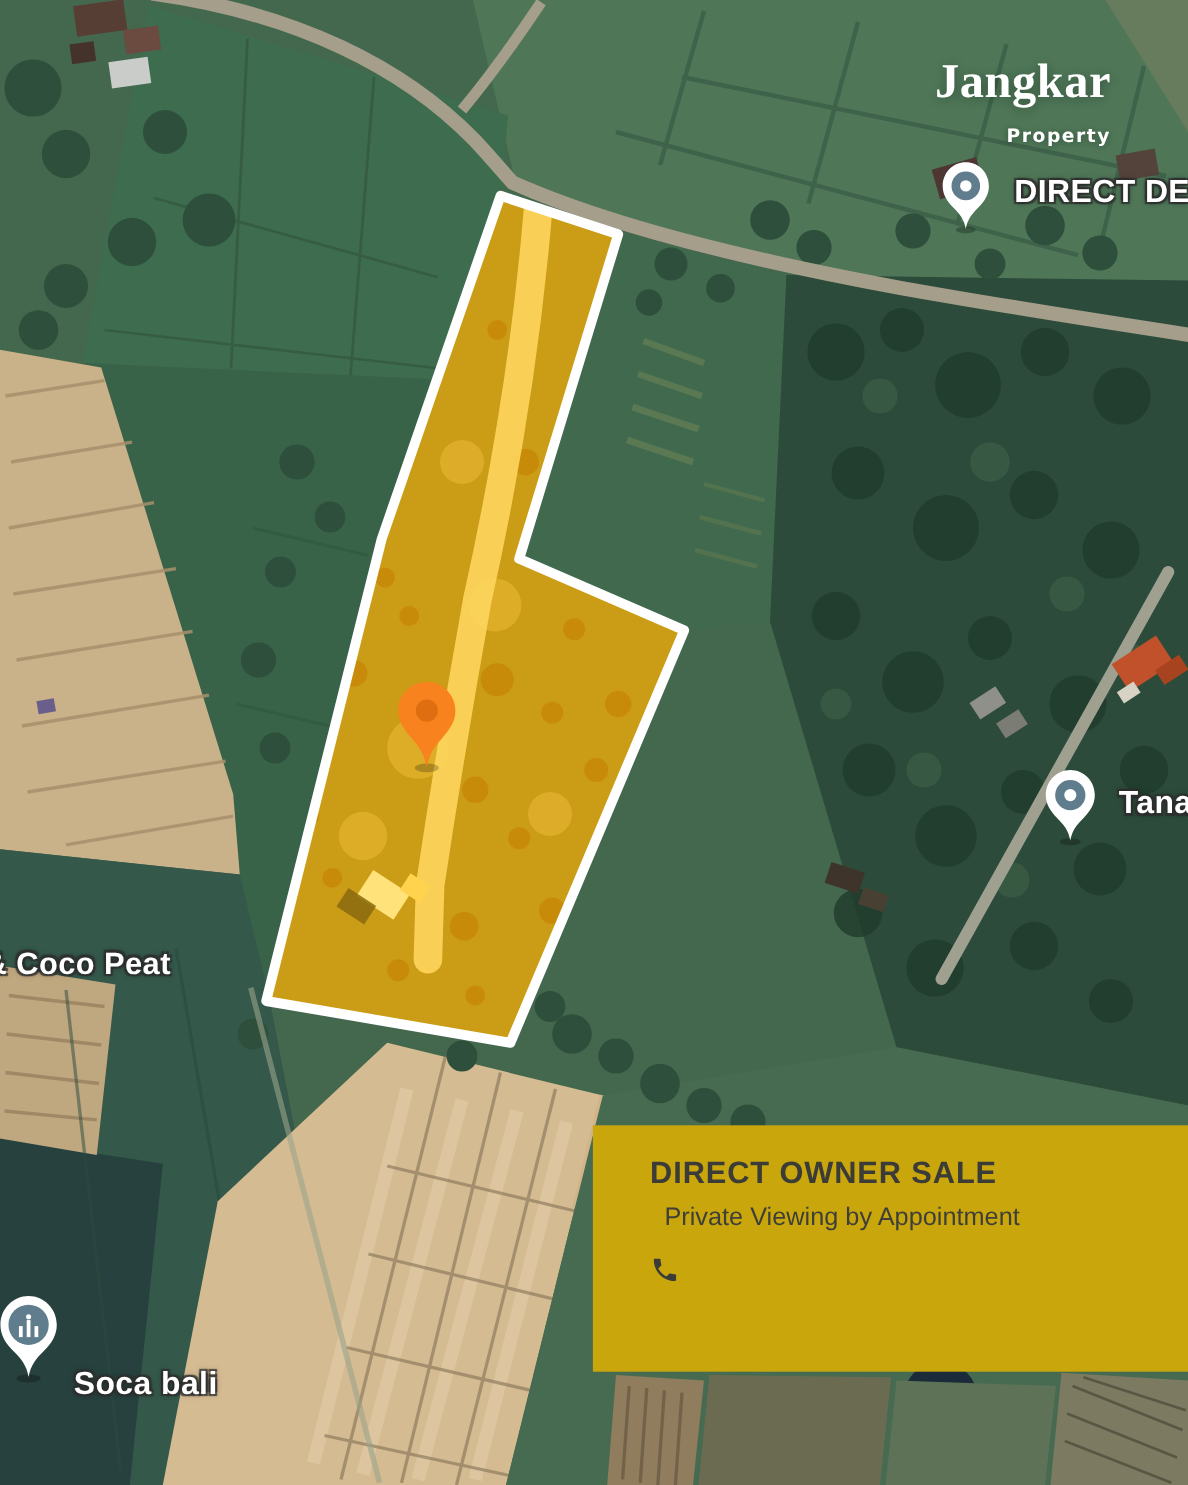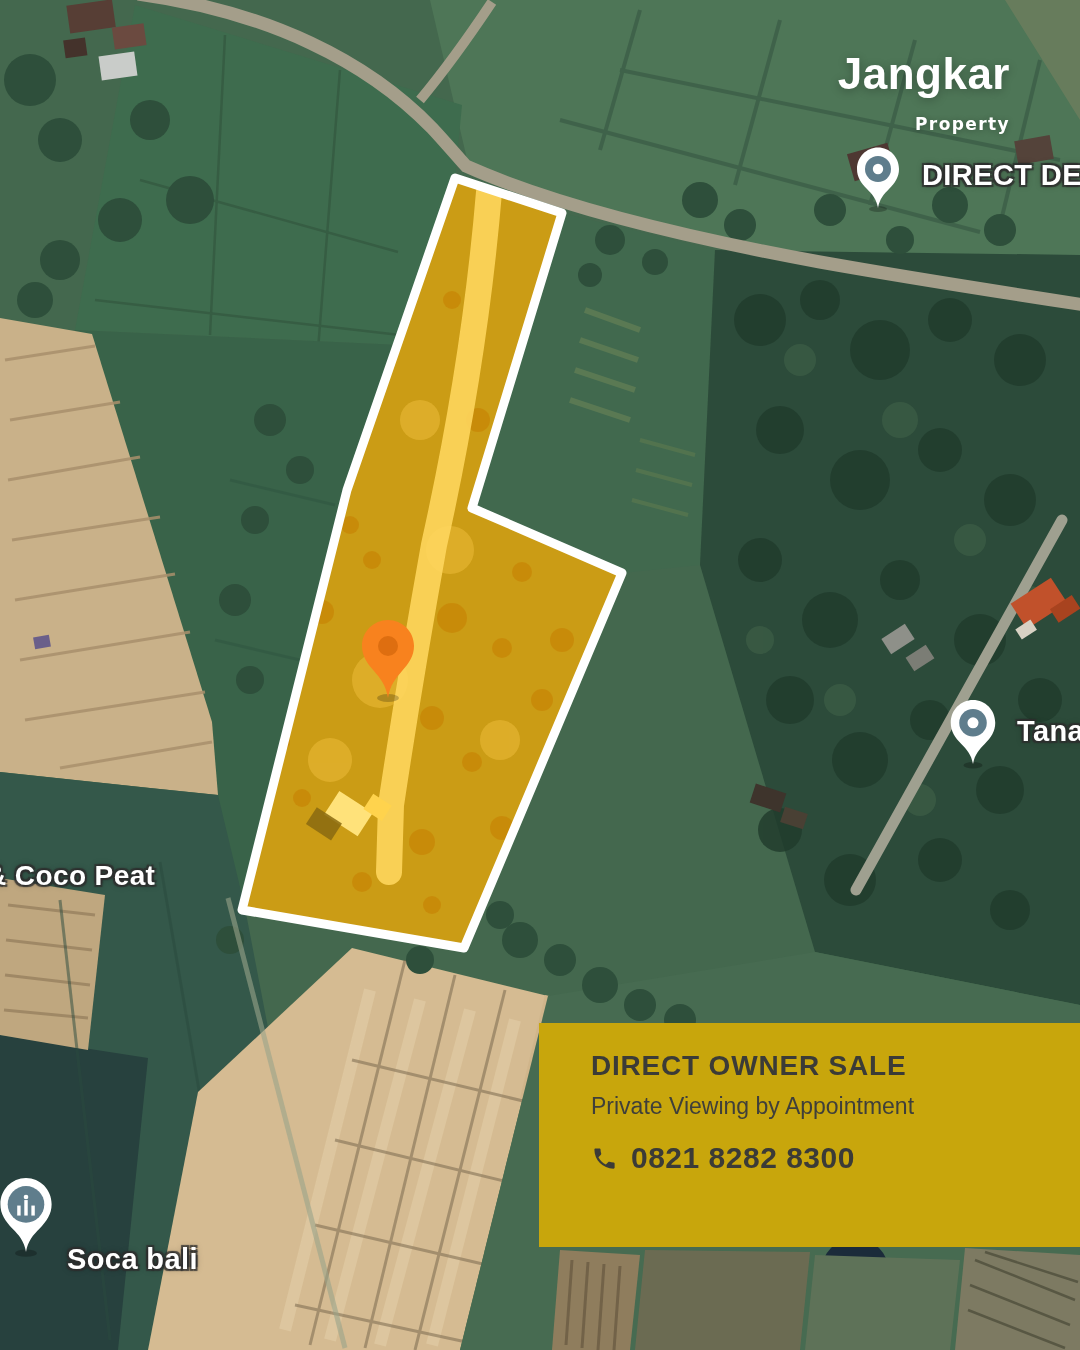--- a/index.html
+++ b/index.html
@@ -16,35 +16,35 @@
                 -2px 2px 1px rgba(45,45,45,.82),2px 2px 1px rgba(45,45,45,.82),
                 0 0 7px rgba(0,0,0,.35);
   }
   .lbl-rumah{left:922px;top:175px;font-size:29px;}
   .lbl-tana{left:1017px;top:731px;font-size:29px;}
   .lbl-coco{left:-14px;top:876px;font-size:28px;}
   .lbl-soca{left:67px;top:1215px;font-size:29px;margin-top:44px;}
   
   .brand{position:absolute;top:52px;right:70px;text-align:right;color:#fff;}
   .brand-name{
-    font-family:Liberation Sans, sans-serif;font-weight:800;font-size:44px;
+    font-family:Liberation Serif, serif;font-weight:800;font-size:44px;
     letter-spacing:.5px;line-height:1;text-shadow:0 2px 10px rgba(0,0,0,.28);
   }
   .brand-tagline{
     font-family:"DejaVu Sans",sans-serif;font-weight:700;font-size:17px;
     letter-spacing:1.4px;margin-top:18px;text-shadow:0 1px 6px rgba(0,0,0,.3);
   }
   
   .info-box{
     position:absolute;left:539px;top:1023px;width:541px;height:224px;
     background:#C8A60C;color:#3B3B37;box-sizing:border-box;
     padding:27px 30px 0 52px;font-family:"Liberation Sans",sans-serif;
   }
   .info-title{font-size:28px;font-weight:800;letter-spacing:.8px;margin:0 0 11px 0;}
-  .info-line{font-size:23px;margin:4px 0;color:#3F3F3A;}
+  .info-line{font-size:23px;margin:4px 13px;color:#3F3F3A;}
   .info-phone{margin-top:21px;display:flex;align-items:center;gap:13px;
     font-size:30px;font-weight:800;letter-spacing:.5px;}
   .phone-icon{width:27px;height:27px;flex:0 0 auto;}
 </style>
 </head>
 <body>
 
 <div class="canvas">
 
   <svg class="map-svg" viewBox="0 0 1080 1350" xmlns="http://www.w3.org/2000/svg">
@@ -353,17 +353,16 @@
     <div class="brand-tagline">Property</div>
   </div>
 
   <div class="info-box">
     <div class="info-title">DIRECT OWNER SALE</div>
     <div class="info-line">Private Viewing by Appointment</div>
     <div class="info-phone">
       <svg class="phone-icon" viewBox="0 0 24 24">
         <path fill="#3B3B37" d="M6.62 10.79c1.44 2.83 3.76 5.14 6.59 6.59l2.2-2.21c.27-.27.67-.36 1.02-.24 1.12.37 2.33.57 3.57.57.55 0 1 .45 1 1V20c0 .55-.45 1-1 1-9.39 0-17-7.61-17-17 0-.55.45-1 1-1h3.5c.55 0 1 .45 1 1 0 1.25.2 2.45.57 3.57.11.35.03.74-.25 1.02l-2.2 2.2z"></path>
       </svg>
-      <span>0821 8282 8300</span>
     </div>
   </div>
 
 </div>
 
 </body></html>

